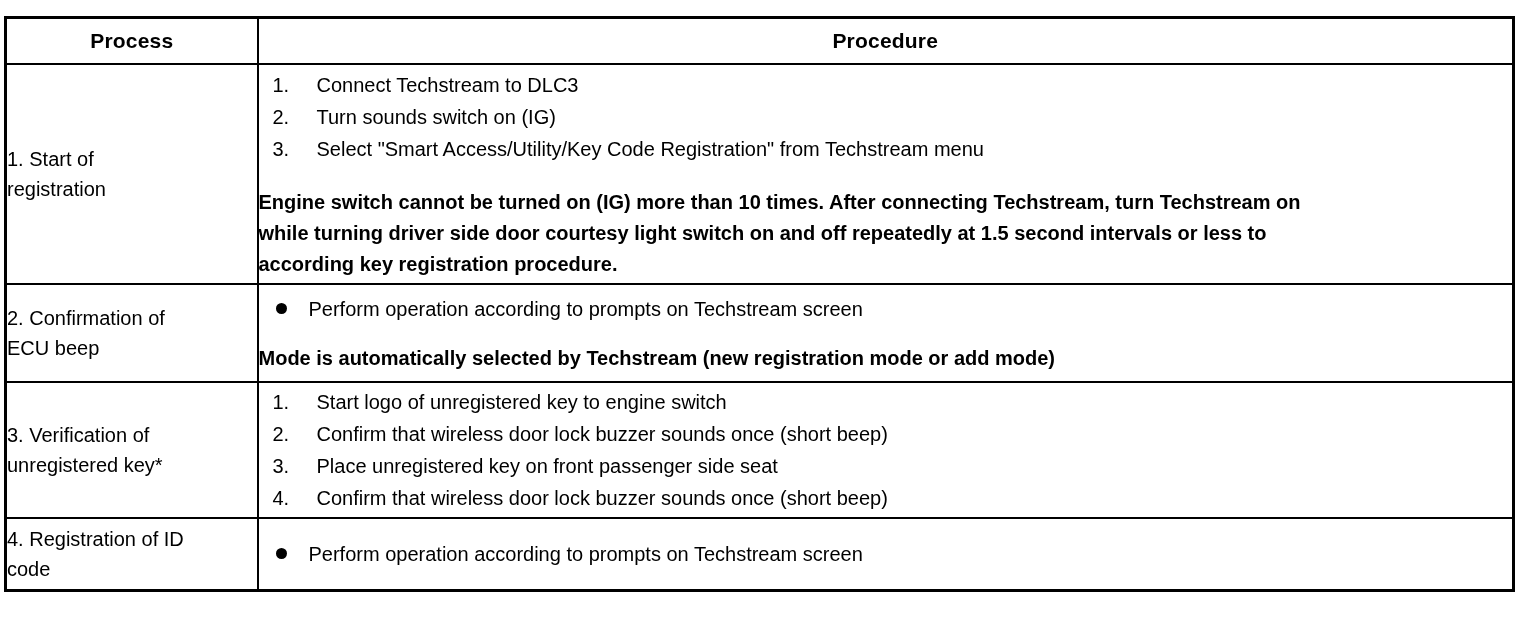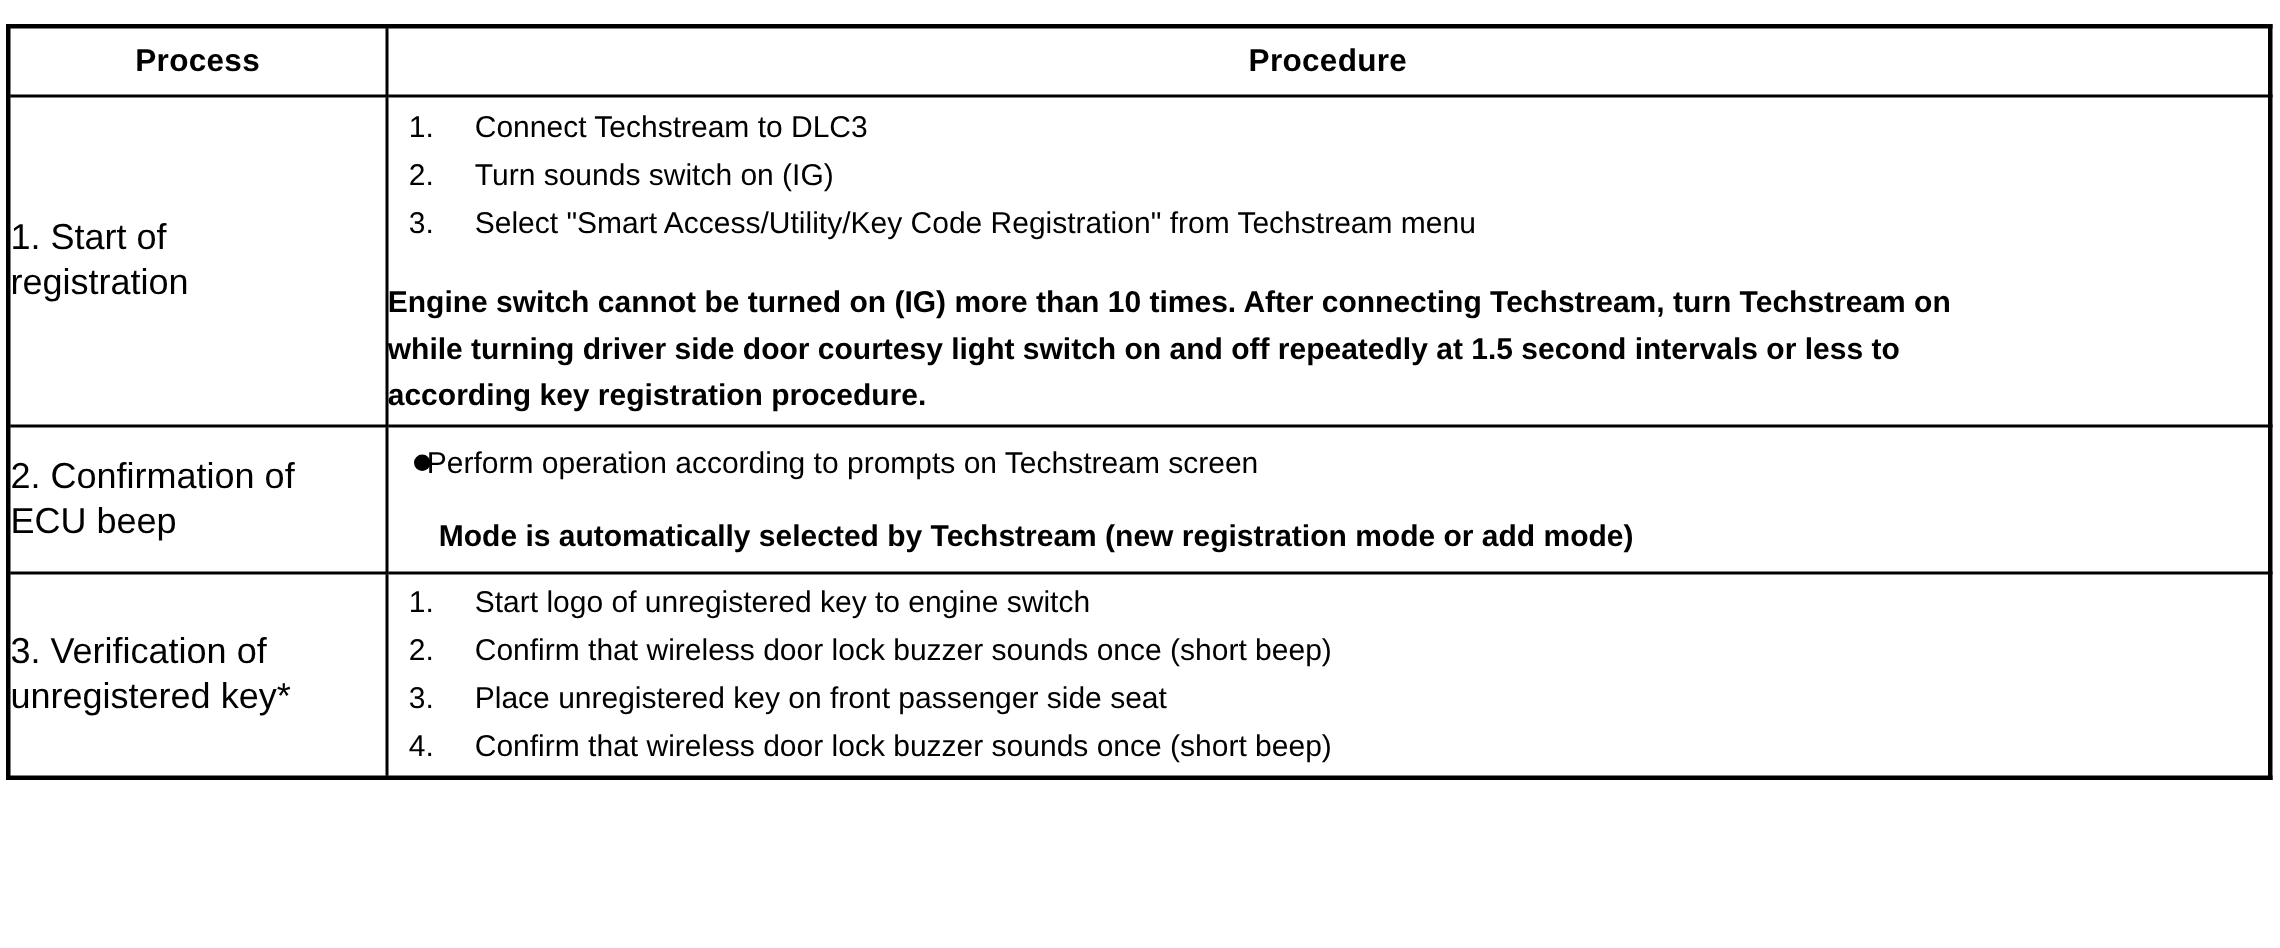--- a/index.html
+++ b/index.html
@@ -45,21 +45,21 @@
   .hdr-cell {
     text-align: center;
     font-weight: bold;
     font-size: 21px;
     height: 44px;
     letter-spacing: 0.2px;
   }
 
   
   .process-cell {
-    font-size: 24px;
+    font-size: 20px;
     line-height: 30px;
     padding: 4px 6px 4px 8px;
     vertical-align: middle;
   }
 
   
   .procedure-cell {
     font-size: 20px;
     line-height: 30px;
     padding: 10px 10px 10px 10px;
@@ -83,21 +83,21 @@
     top: 0;
   }
 
   ul.bullets {
     list-style: none;
     margin: 0;
     padding: 0;
   }
   ul.bullets > li {
     position: relative;
-    padding-left: 26px;
+    padding-left: 50px;
     line-height: 32px;
     white-space: nowrap;
   }
   ul.bullets > li .dot {
     position: absolute;
     left: 17px;
     top: 50%;
     width: 11px;
     height: 11px;
     margin-top: -6px;
@@ -105,21 +105,20 @@
     border-radius: 50%;
     display: block;
   }
 
   .note {
     margin-top: 22px;
     line-height: 31px;
   }
   .note.tight {
     margin-top: 18px;
-    padding-left: 34px;
   }
   .note p {
     margin: 0;
     font-weight: bold;
   }
 
   .row-start-proc { height: 218px; }
   .row-conf-proc  { height: 96px; }
   .row-verify-proc{ height: 134px; }
   .row-idreg-proc { height: 70px; }
@@ -208,17 +207,31 @@
               <span>Place unregistered key on front passenger side seat</span>
             </li>
             <li>
               <span class="num">4.</span>
               <span>Confirm that wireless door lock buzzer sounds once (short beep)</span>
             </li>
           </ol>
         </td>
       </tr>
 
+      <tr>
+        <td class="process-cell">
+          <div>4. Registration of ID</div>
+          <div>code</div>
+        </td>
+        <td class="procedure-cell row-idreg-proc">
+          <ul class="bullets">
+            <li>
+              <span class="dot"></span>
+              <span>Perform operation according to prompts on Techstream screen</span>
+            </li>
+          </ul>
+        </td>
+      </tr>
 
 
     </tbody>
   </table>
 </div>
 
 </body></html>

